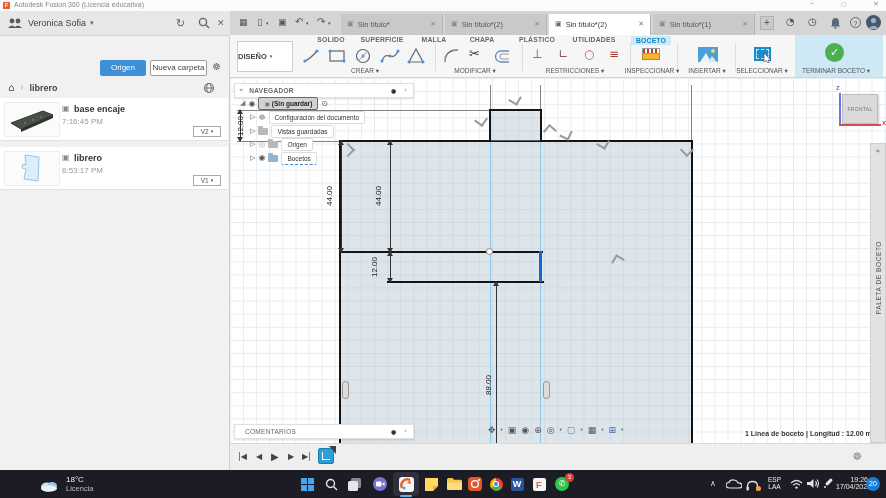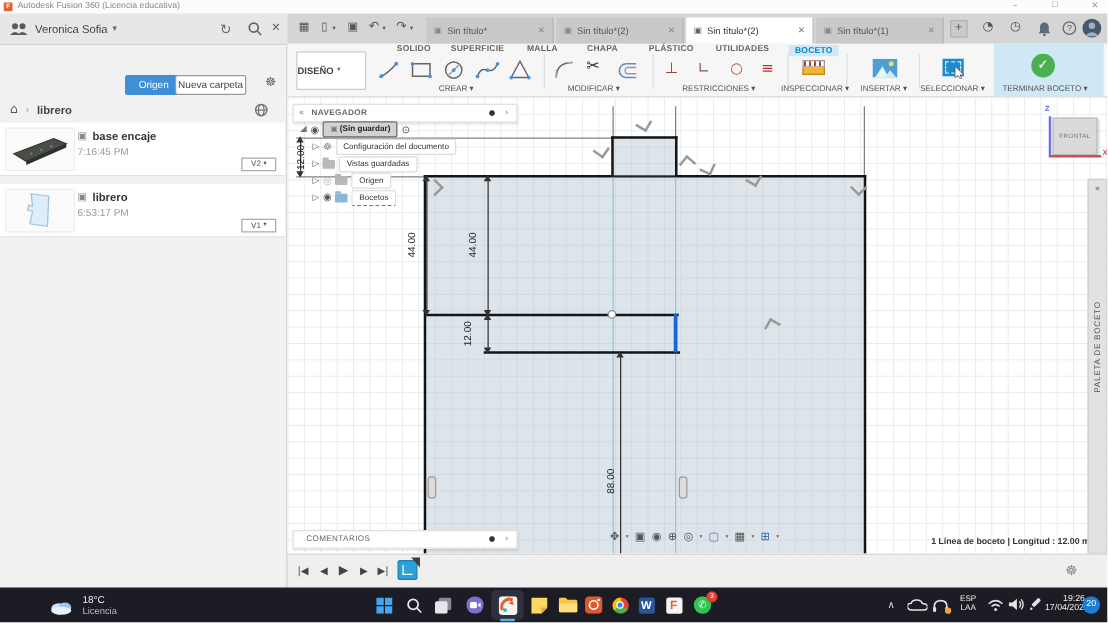--- a/index.html
+++ b/index.html
@@ -67,21 +67,21 @@
     <span class="uni" style="position:absolute;left:176px;font-size:11px;color:#666;">↻</span>
     <svg width="12" height="12" style="position:absolute;left:198px;top:6px;">
       <circle cx="5" cy="5" r="3.6" fill="none" stroke="#666" stroke-width="1.4"></circle>
       <line x1="8" y1="8" x2="11" y2="11" stroke="#666" stroke-width="1.4"></line>
     </svg>
     <span class="uni" style="position:absolute;left:217px;font-size:9px;color:#666;">✕</span>
   </div>
 
 
   <div class="abs" style="left:100px;top:49px;width:46px;height:16px;background:#3f8fd6;border-radius:2px;color:#fff;font-size:8px;text-align:center;line-height:16px;">Origen</div>
-  <div class="abs" style="left:140px;top:49px;width:57px;height:16px;background:#fff;border:1px solid #9b9b9b;border-radius:2px;color:#444;font-size:8px;text-align:center;line-height:14px;box-sizing:border-box;">Nueva carpeta</div>
+  <div class="abs" style="left:150px;top:49px;width:57px;height:16px;background:#fff;border:1px solid #9b9b9b;border-radius:2px;color:#444;font-size:8px;text-align:center;line-height:14px;box-sizing:border-box;">Nueva carpeta</div>
   <span class="abs uni" style="left:212px;top:51px;font-size:10px;color:#666;">☸</span>
 
   <div class="abs fx" style="left:8px;top:70px;height:14px;">
     <span class="uni" style="font-size:10px;color:#555;">⌂</span>
     <span class="uni" style="margin-left:6px;font-size:8px;color:#999;">›</span>
     <span style="margin-left:6px;font-size:9px;font-weight:bold;color:#444;">librero</span>
   </div>
   <svg width="12" height="12" style="position:absolute;left:203px;top:71px;">
     <circle cx="6" cy="6" r="4.5" fill="none" stroke="#777" stroke-width="1.2"></circle>
     <line x1="1.5" y1="6" x2="10.5" y2="6" stroke="#777" stroke-width="1"></line>

